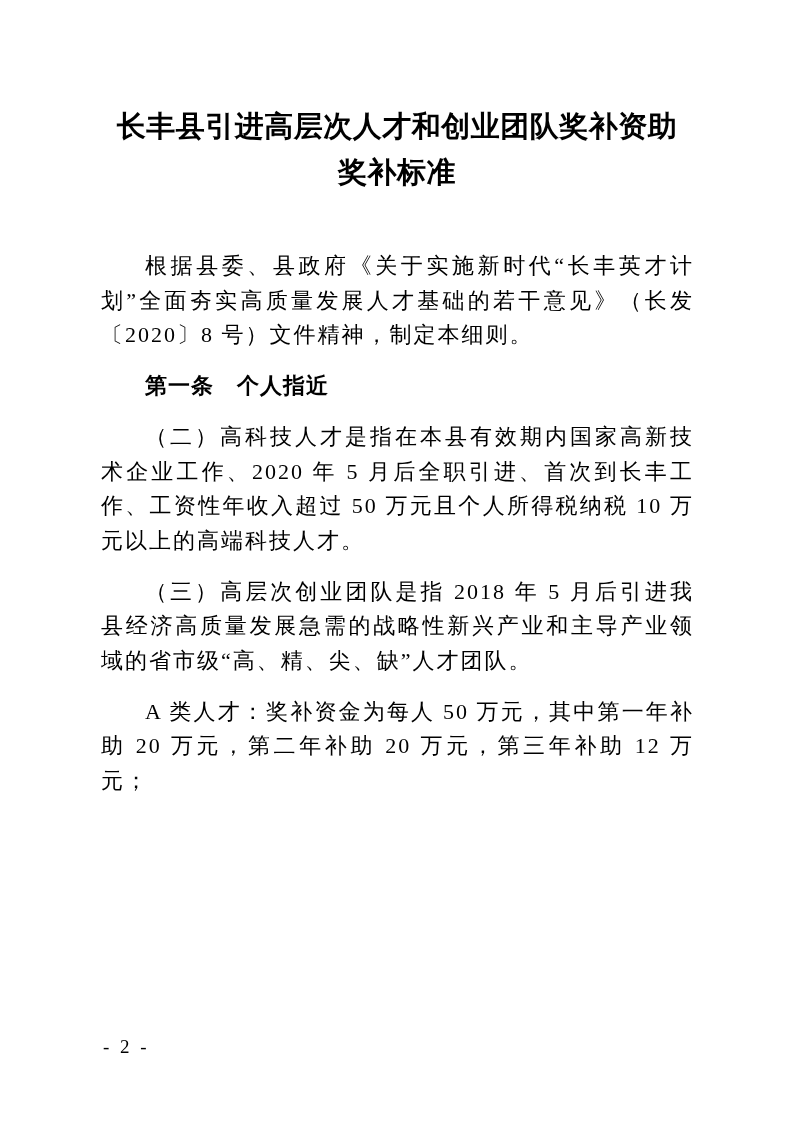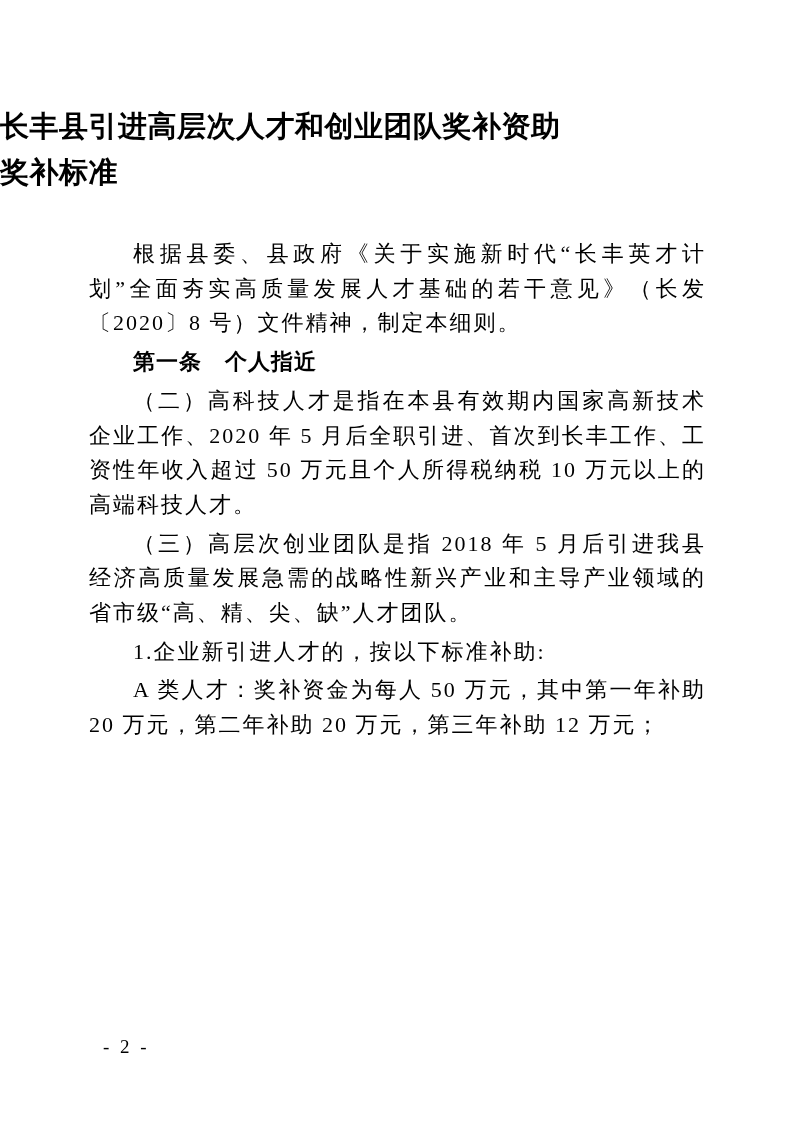--- a/index.html
+++ b/index.html
@@ -14,37 +14,38 @@
     background: #ffffff;
     color: #000000;
     font-family: "Liberation Serif", "DejaVu Serif", serif;
     overflow: hidden;
   }
   .title-block {
     position: absolute;
     top: 103px;
     left: 0;
     right: 0;
+    text-align: center;
     font-weight: bold;
     font-size: 29px;
     line-height: 46px;
     letter-spacing: 0.5px;
     font-family: "Liberation Serif", "DejaVu Serif", serif;
   }
   .body-block {
     position: absolute;
     top: 233px;
     left: 85px;
     width: 625px;
     font-size: 22px;
     line-height: 34.7px;
     letter-spacing: 2px;
   }
   .body-block p {
-    margin: 4px;
+    margin: 16px;
     padding: 0;
     text-indent: 2em;
     text-align: justify;
     text-justify: inter-character;
   }
   .body-block p.heading {
     font-weight: bold;
     font-family: "Liberation Sans", "DejaVu Sans", sans-serif;
     text-align: left;
     letter-spacing: 1px;
@@ -66,19 +67,18 @@
   <div class="title-block">
     <div>长丰县引进高层次人才和创业团队奖补资助</div>
     <div>奖补标准</div>
   </div>
 
   <div class="body-block">
     <p>根据县委、县政府《关于实施新时代“长丰英才计划”全面夯实高质量发展人才基础的若干意见》（长发〔2020〕8 号）文件精神，制定本细则。</p>
     <p class="heading">第一条　个人指近</p>
     <p>（二）高科技人才是指在本县有效期内国家高新技术企业工作、2020 年 5 月后全职引进、首次到长丰工作、工资性年收入超过 50 万元且个人所得税纳税 10 万元以上的高端科技人才。</p>
     <p>（三）高层次创业团队是指 2018 年 5 月后引进我县经济高质量发展急需的战略性新兴产业和主导产业领域的省市级“高、精、尖、缺”人才团队。</p>
-    <p>1.企业新引进人才的，按以下标准补助:</p>
     <p>A 类人才：奖补资金为每人 50 万元，其中第一年补助 20 万元，第二年补助 20 万元，第三年补助 12 万元；</p>
   </div>
 
   <div class="page-number">- 2 -</div>
 
 </div>
 
 </body></html>

